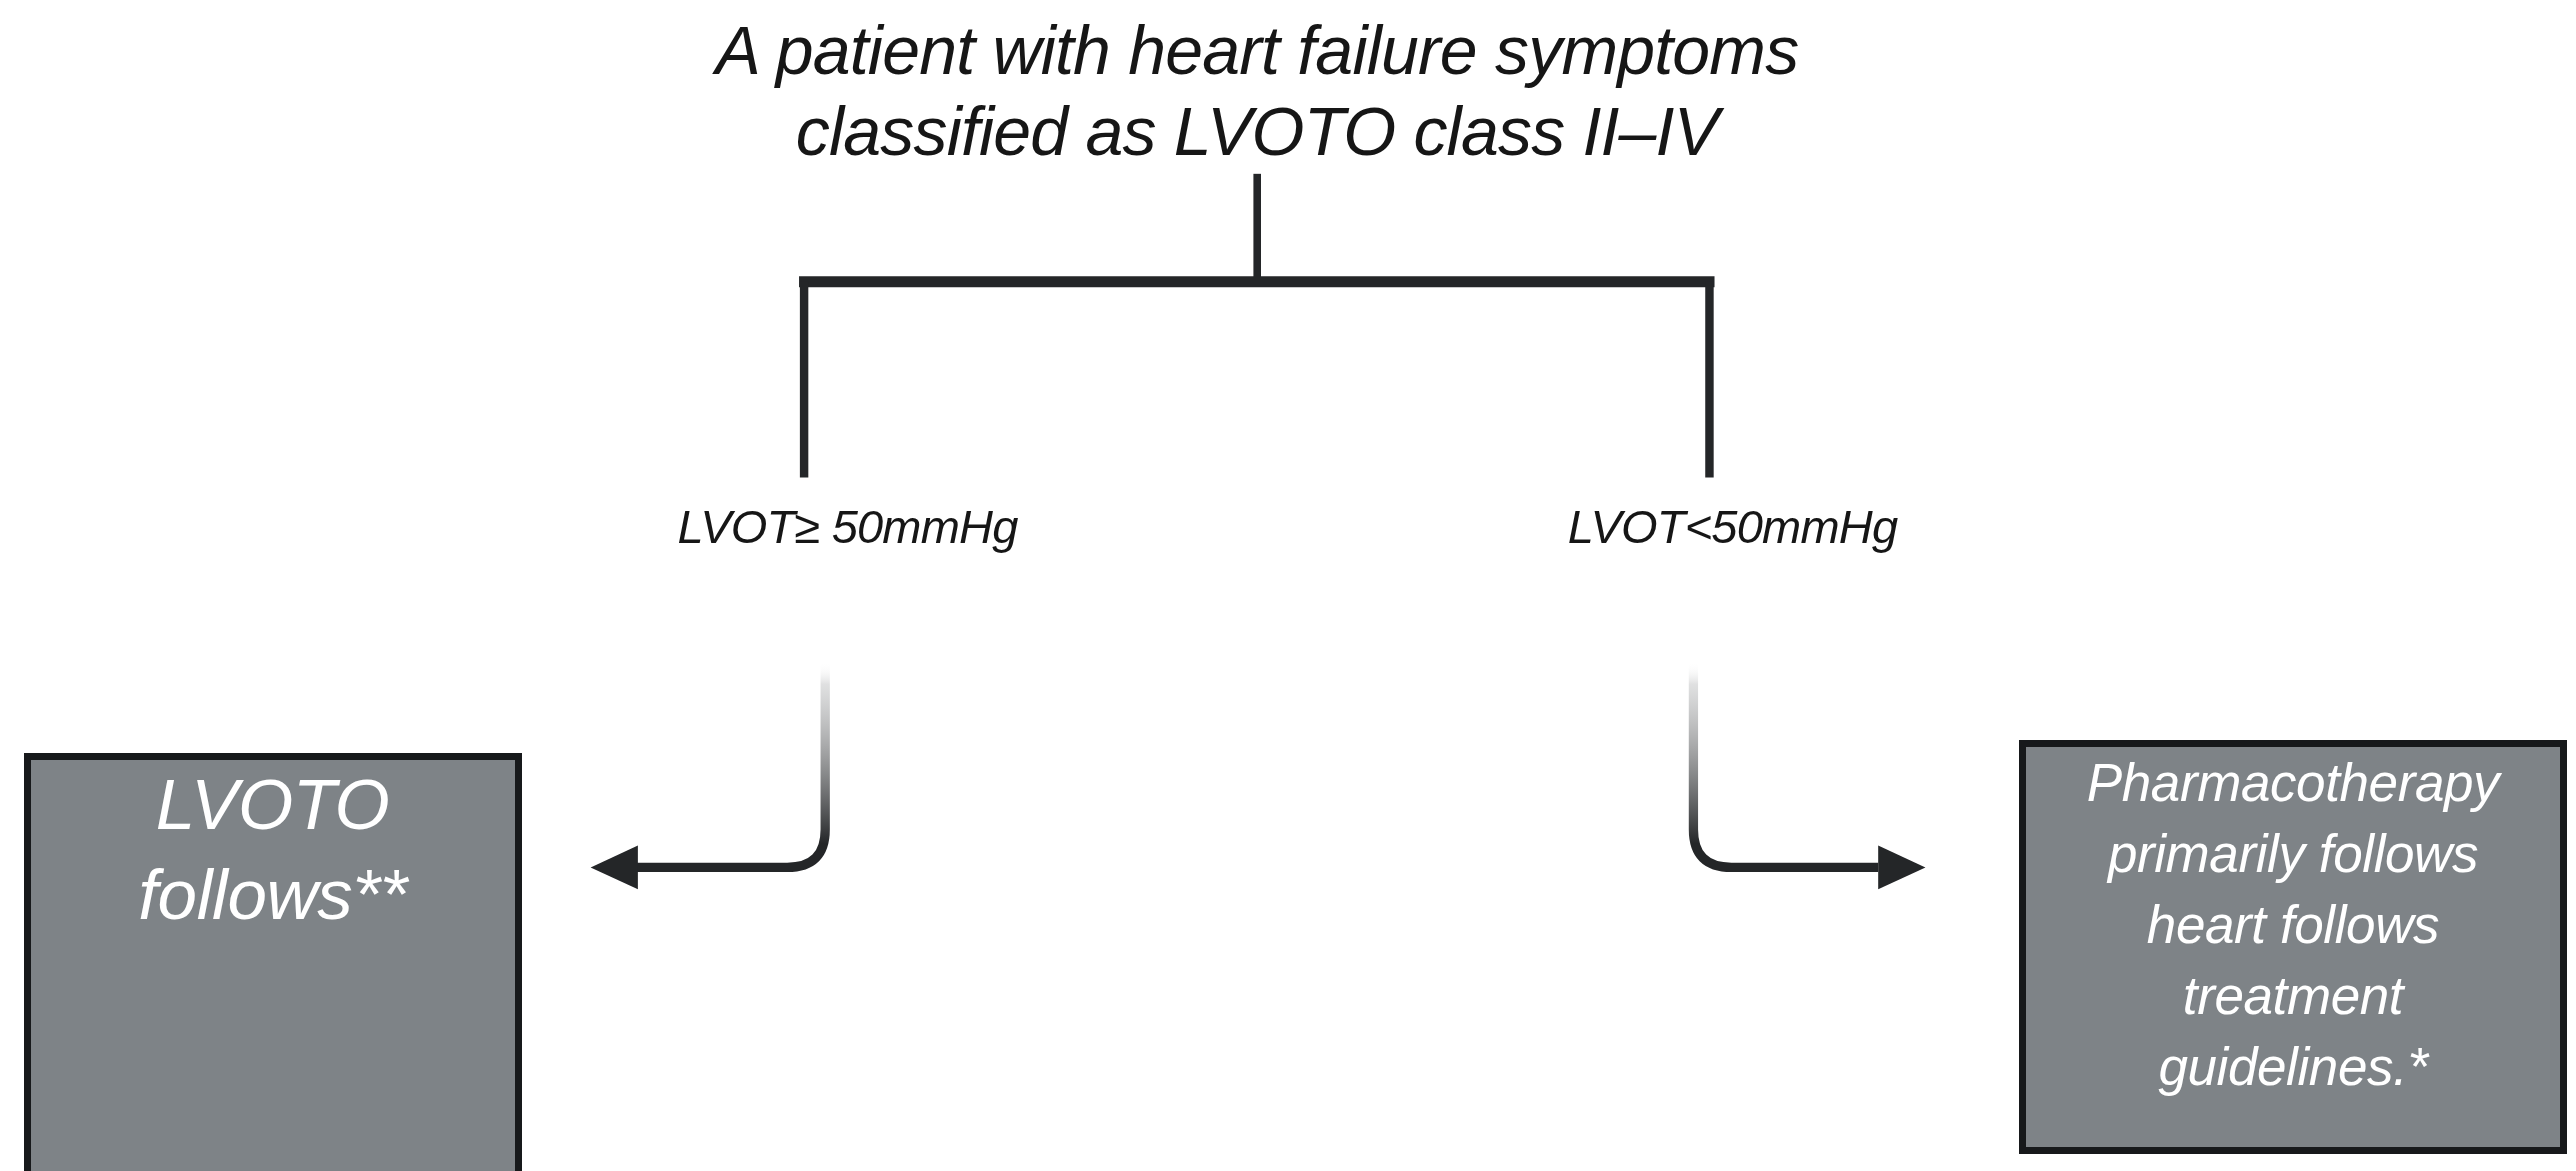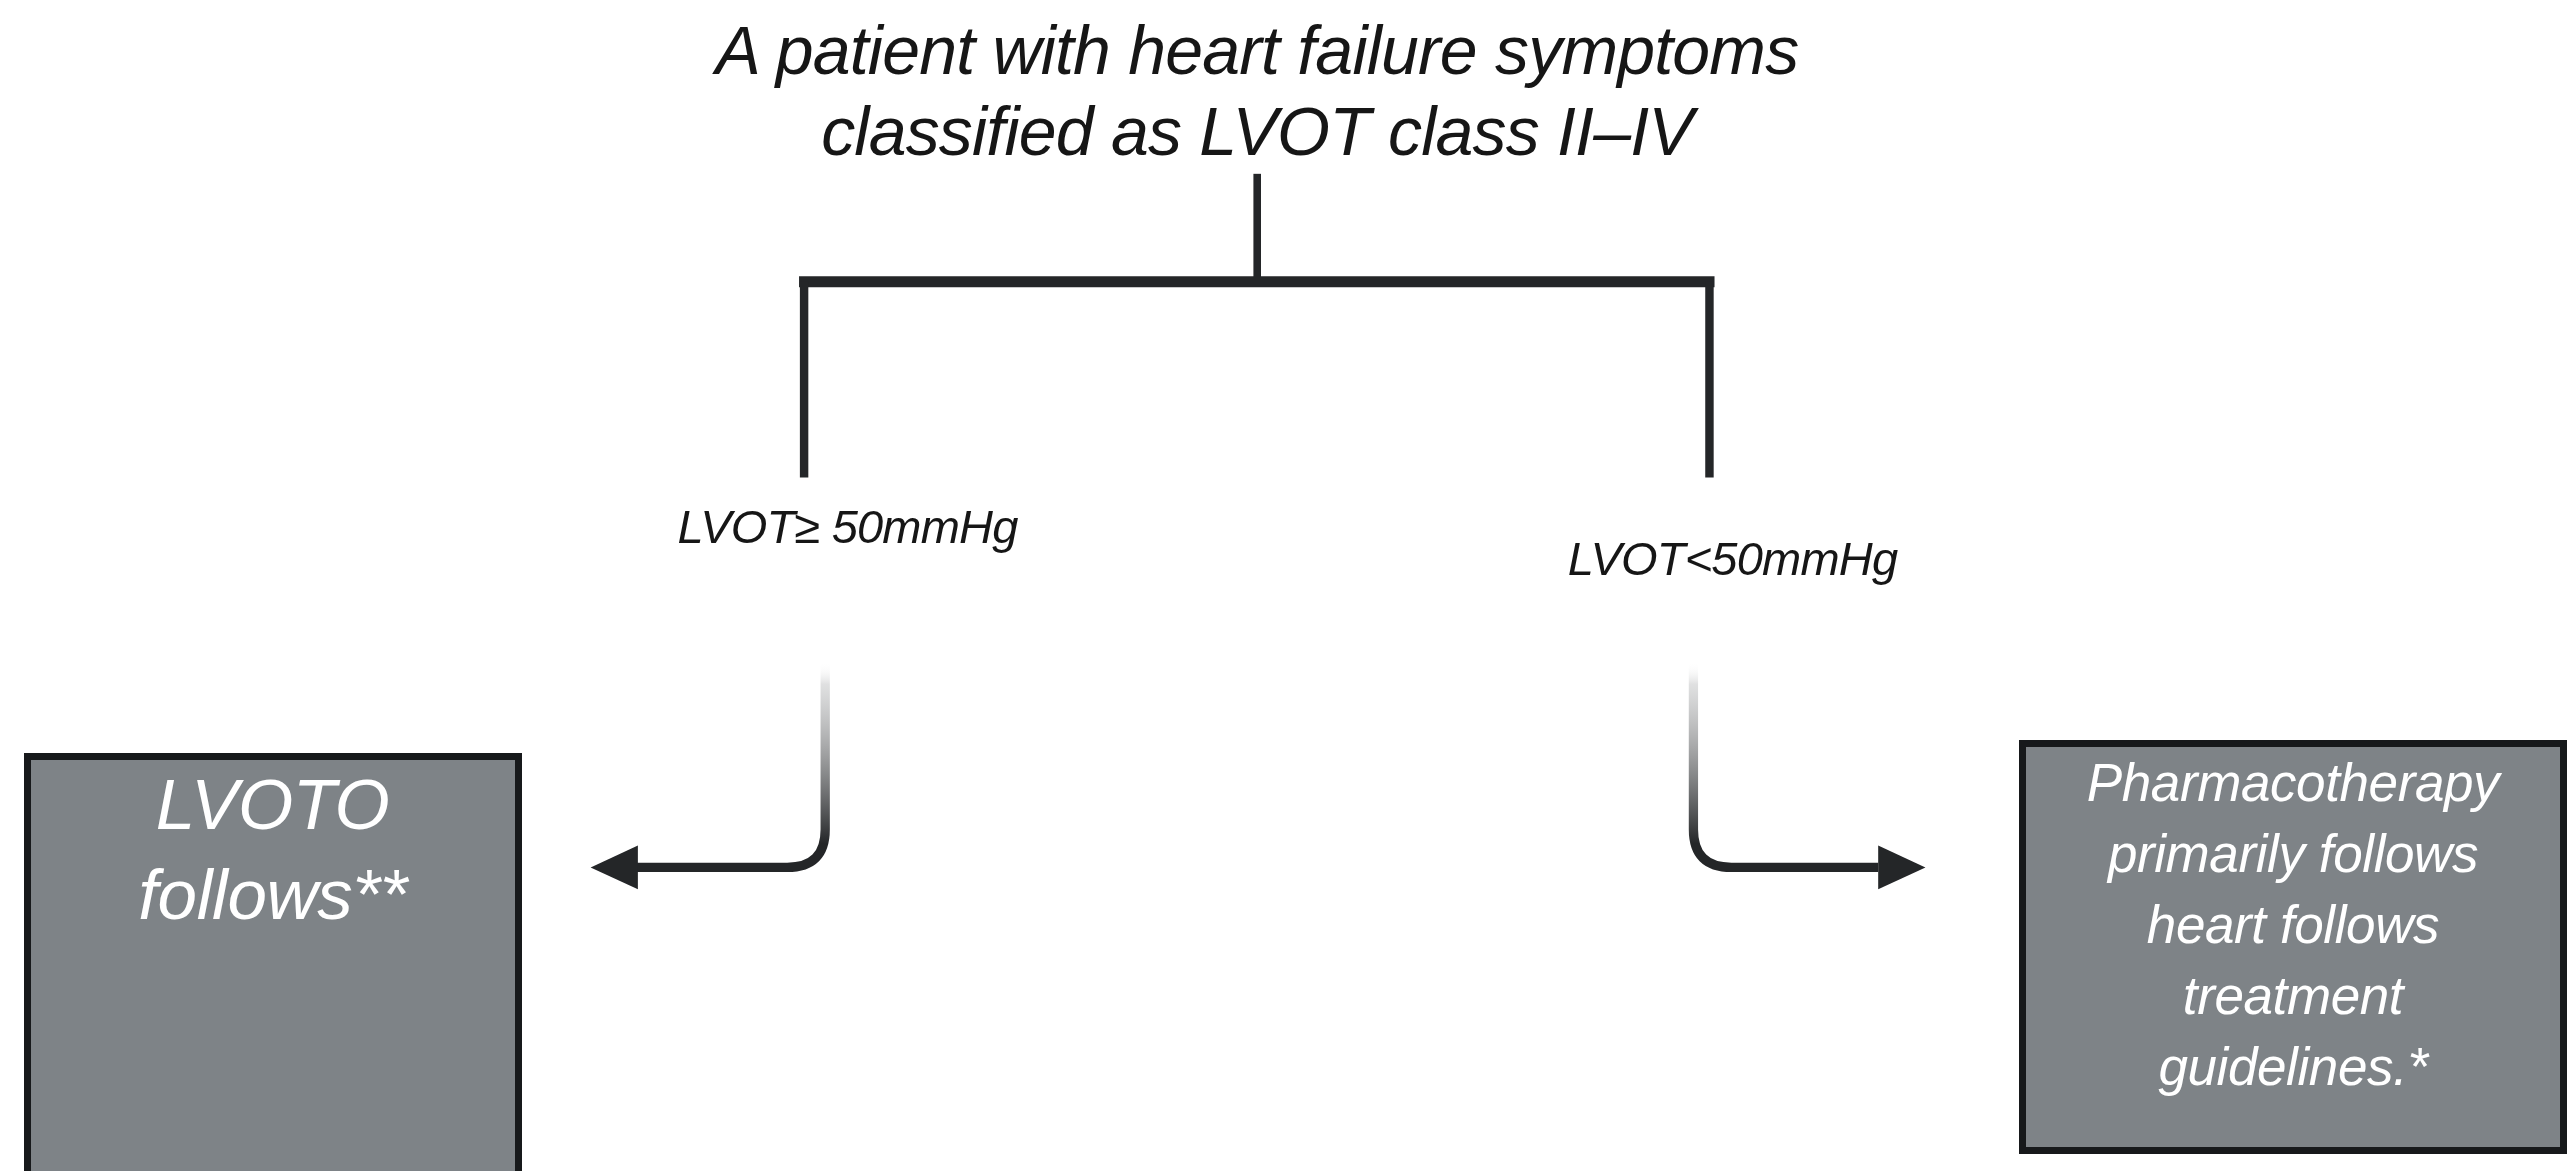--- a/index.html
+++ b/index.html
@@ -45,21 +45,21 @@
     position: absolute;
     top: 489px;
     width: 759px;
     text-align: center;
     font-size: 47px;
     line-height: 76px;
     letter-spacing: -0.8px;
     white-space: nowrap;
   }
   .cond-left  { left: 468px; }
-  .cond-right { left: 1353px; margin-top: 32px; }
+  .cond-right { left: 1353px; }
 
   .outcome-box {
     position: absolute;
     box-sizing: border-box;
     background: var(--box-fill, #7e8387);
     border: 7.6px solid var(--box-border, #17191b);
     color: var(--box-text, #ffffff);
     display: flex;
     flex-direction: column;
     align-items: center;
@@ -104,21 +104,21 @@
 
     <path class="arrow" d="M 978 786 L 978 983 Q 978 1028 933 1028 L 714 1028"></path>
     <polygon class="head" points="700,1028 756,1002 756,1054"></polygon>
 
     <path class="arrow" d="M 2007 786 L 2007 983 Q 2007 1028 2052 1028 L 2226 1028"></path>
     <polygon class="head" points="2282,1028 2226,1002 2226,1054"></polygon>
   </svg>
 
   <div class="title">
     <div>A patient with heart failure symptoms</div>
-    <div>classified as LVOT class II–IV</div>
+    <div>classified as LVOTO class II–IV</div>
   </div>
 
   <div class="condition cond-left">LVOT≥ 50mmHg</div>
   <div class="condition cond-right">LVOT&lt;50mmHg</div>
 
   <div class="outcome-box box-left">
     <div>LVOTO</div>
     <div>follows**</div>
   </div>
 

